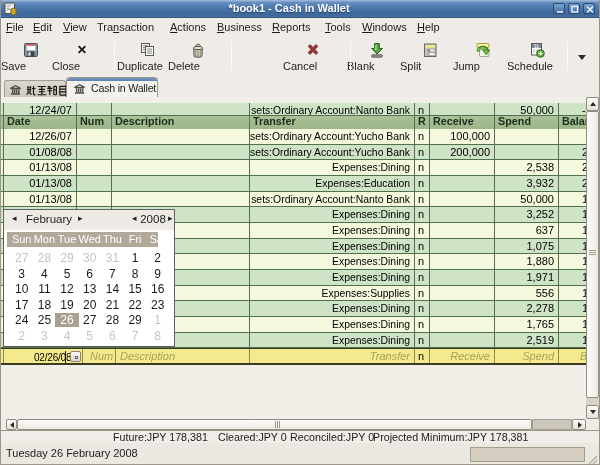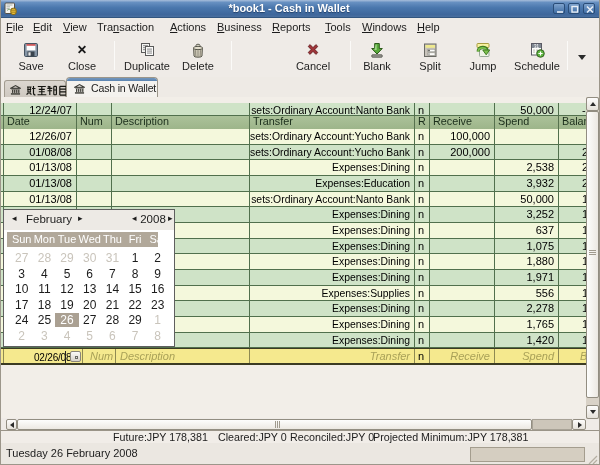--- a/index.html
+++ b/index.html
@@ -17,34 +17,34 @@
   background:linear-gradient(180deg,#7fa3cd,#3f6da4); }
 .winbtn svg { position:absolute; left:0; top:0; }
 
 
 #menubar { left:0; top:18px; width:600px; height:18px; background:#efebe7; z-index:5; }
 .mi { position:absolute; top:3px; font-size:11px; color:#1c1c1c; }
 .mi u { text-decoration:underline; text-underline-offset:1px; }
 
 
 #toolbar { left:0; top:36px; width:600px; height:41px; background:#efebe7; z-index:5; }
-.tbtn { position:absolute; top:5px; text-align:center; font-size:11px; color:#1f1f1f; }
+.tbtn { position:absolute; top:5px; text-align:left; font-size:11px; color:#1f1f1f; }
 .tbtn .ic { display:block; margin:0 auto 1px auto; }
 .tsep { position:absolute; top:5px; width:1px; height:29px; background:#d2cdc5; border-right:1px solid #fbfaf8; }
 
 
 #tabbar { left:0; top:77px; width:600px; height:20px; background:#eeeae5; z-index:5; }
 #tab1 { position:absolute; left:4px; top:3px; width:62px; height:17px; background:linear-gradient(180deg,#dcd7d0,#cfc9c1); border:1px solid #a29c90; border-bottom:none; border-radius:3px 3px 0 0; }
 #tab2 { position:absolute; left:66px; top:0px; width:92px; height:20px; background:#f4f2ee; border:1px solid #9c968a; border-bottom:none; border-radius:4px 4px 0 0; overflow:hidden; }
 #tab2::before { content:""; position:absolute; left:0; top:0; right:0; height:3px; background:linear-gradient(180deg,#7396bd,#5b84b0); }
 .tabtxt { position:absolute; font-size:11px; color:#1c1c1c; }
 
 
 #register { left:0px; top:97px; width:586px; height:321px; background:#f2eee8; z-index:4; border-left:1px solid #9c968a; }
-#thead { position:absolute; left:0px; top:16px; width:586px; height:19px; background:linear-gradient(180deg,#aec49c,#9db58a); border-top:1px solid #45453d; border-bottom:3px solid #0e0e0a; }
+#thead { position:absolute; left:0px; top:16px; width:586px; height:19px; background:linear-gradient(180deg,#aec49c,#9db58a); border-top:1px solid #45453d; border-bottom:3px solid #0e0e0a;font-weight:bold; }
 .hcell { position:absolute; top:0; font-size:10.8px; color:#1726117; padding:1px 0 0 3px; border-left:1px solid #56714e; height:15px; color:#1b2e1b; }
 .row { position:absolute; left:0px; width:586px; border-bottom:1px solid #51704d; }
 .cell { position:absolute; top:0; bottom:0; border-left:1px solid #51704d; font-size:11px; color:#000; white-space:nowrap; overflow:hidden; line-height:14px; }
 .green { background:#cfe3c7; }
 .cream { background:#f4f8dc; }
 
 
 #editrow { position:absolute; left:0px; top:251px; width:586px; height:17px; background:#f5e98e; border-top:1px solid #3b3b22; border-bottom:2px solid #3b3b22; }
 .ycell { position:absolute; top:0; bottom:0; border-left:1px solid #8f8a52; font-size:11px; white-space:nowrap; overflow:hidden; }
 .ph { color:#a9a158; font-style:italic; }
@@ -470,21 +470,21 @@
 <div class="row green" style="top:235.64px;height:15.67px">
       <div class="cell" style="left:2px;width:73px"></div>
       <div class="cell" style="left:75px;width:35px"></div>
       <div class="cell" style="left:110px;width:138px"></div>
       <div class="cell" style="left:248px;width:165px">
         <span style="position:absolute;right:4px;font-size:10.4px;top:1px">Expenses:Dining</span>
       </div>
       <div class="cell" style="left:413px;width:15px"><span style="padding-left:3px">n</span></div>
       <div class="cell" style="left:428px;width:65px"></div>
       <div class="cell" style="left:493px;width:64px">
-        <span style="position:absolute;right:4px;top:0">1,420</span>
+        <span style="position:absolute;right:4px;top:0">2,519</span>
       </div>
       <div class="cell" style="left:557px;width:29px">
         <span style="position:absolute;left:23px">1</span>
       </div>
     </div>
 <div id="editrow">
       <div class="ycell " style="left:2px;width:79px;line-height:15px"></div>
       <div class="ycell ph" style="left:81px;width:33px;line-height:15px"><span style="padding-left:7px">Num</span></div>
       <div class="ycell ph" style="left:114px;width:134px;line-height:15px"><span style="padding-left:4px">Description</span></div>
       <div class="ycell ph" style="left:248px;width:165px;line-height:15px">

